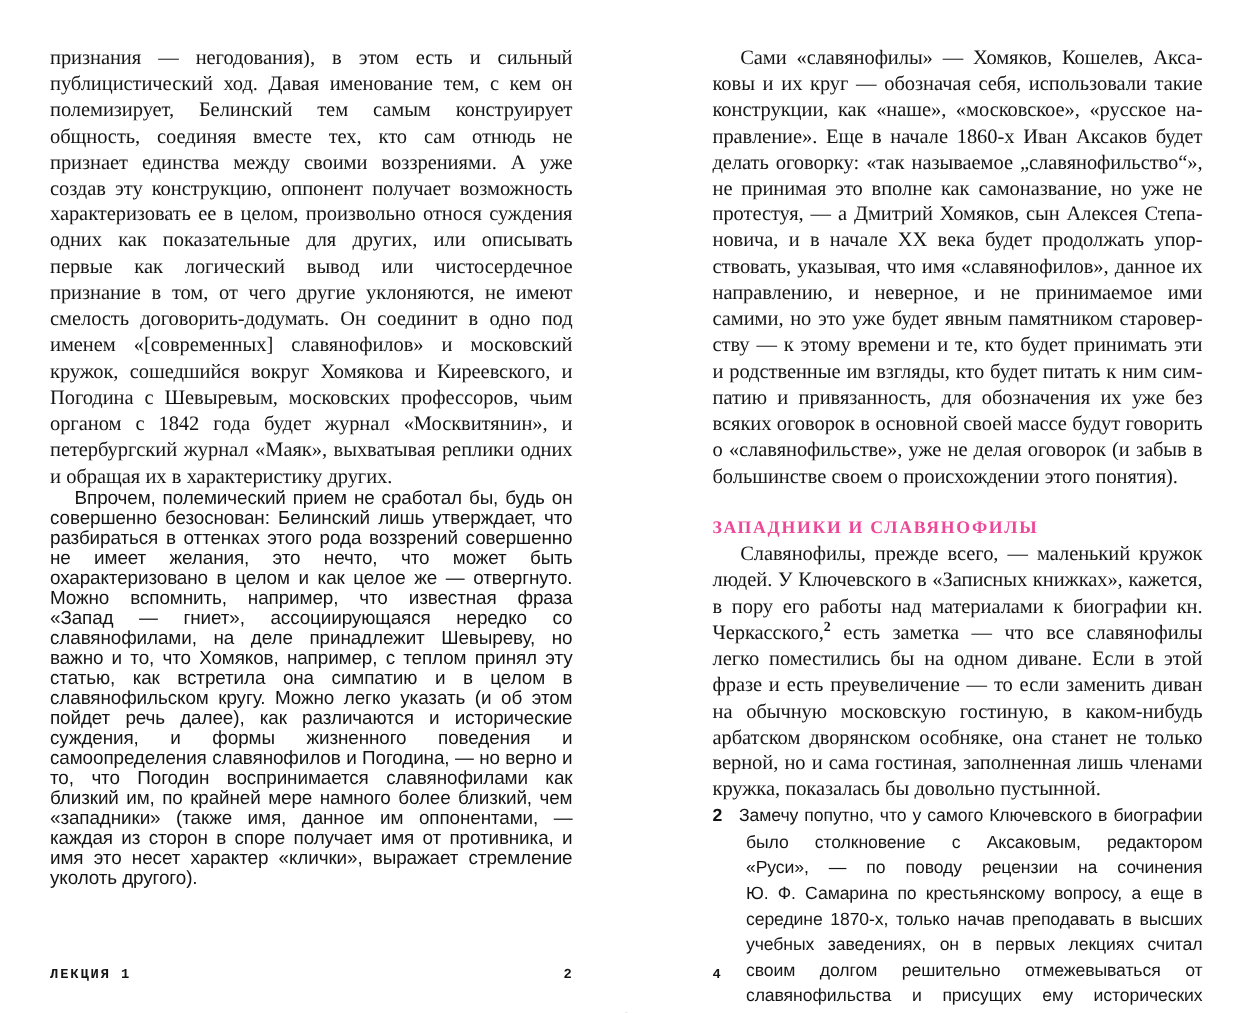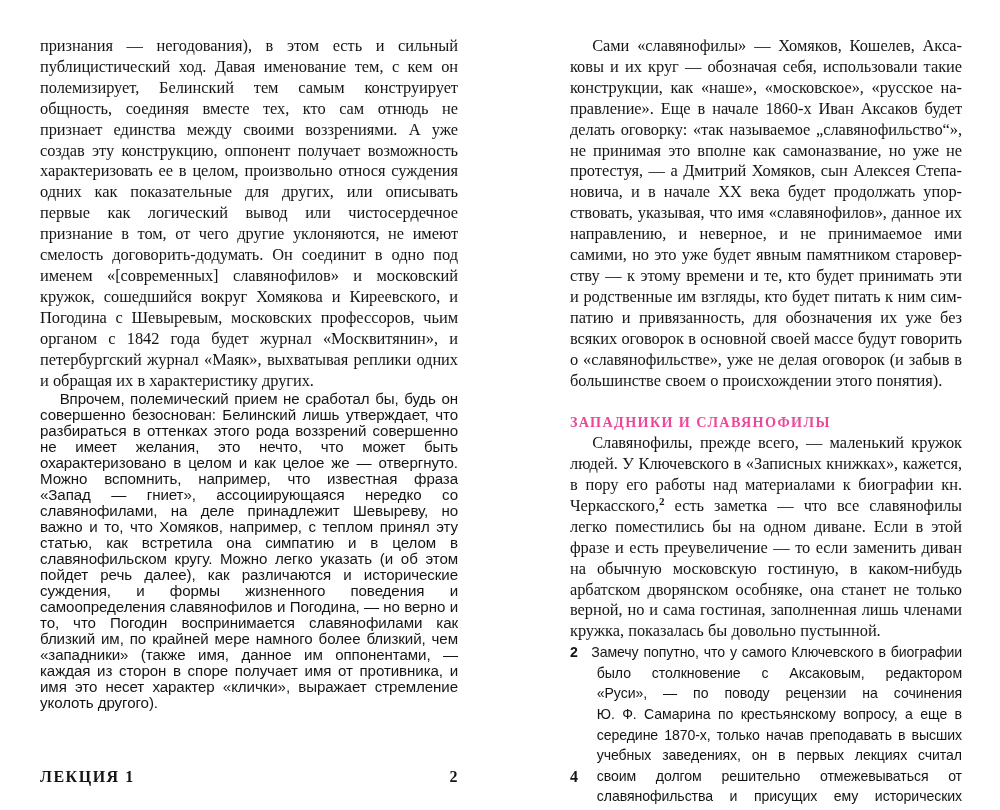--- a/index.html
+++ b/index.html
@@ -117,23 +117,23 @@
 
   
   .runfoot {
     position: absolute;
     left: 0;
     right: 0;
     bottom: 0;
     display: flex;
     align-items: baseline;
     justify-content: space-between;
-    font-family: Liberation Serif, serif;
+    font-family: Liberation Mono, monospace;
     font-weight: bold;
-    font-size: 16px;
+    font-size: 11px;
     letter-spacing: 1.5px;
     color: #141414;
   }
   .page-left .runfoot  { left: 40px; right: 42px; bottom: 24px; }
   .page-right .runfoot { left: 70px; right: 38px; bottom: 24px; }
   .runfoot .folio { letter-spacing: 0.6px; }
 </style>
 </head>
 <body>
 

